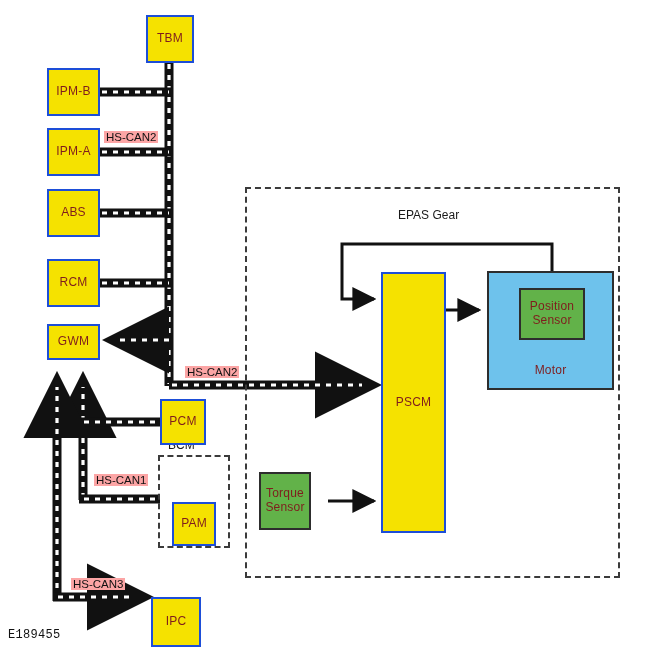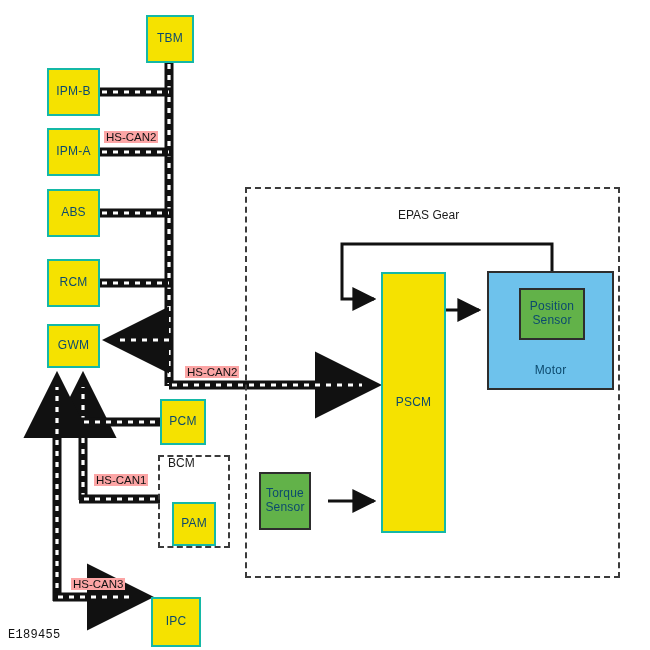--- a/index.html
+++ b/index.html
@@ -8,27 +8,27 @@
     background:#ffffff;
     font-family:"Liberation Sans", sans-serif;
     overflow:hidden;
   }
   #stage{position:relative;width:650px;height:650px;}
   svg#wires{position:absolute;left:0;top:0;width:650px;height:650px;}
 
   .node{
     position:absolute;
     box-sizing:border-box;
-    border:2px solid #14b8a6;
+    border:2px solid #1d4ed8;
     display:flex;
     align-items:center;
     justify-content:center;
     text-align:center;
     font-size:12px;
-    color:#0c4a6e;
+    color:#7f1d1d;
     line-height:1.15;
     letter-spacing:.2px;
   }
   .ecu{background:#f5e200;}
   .motor{background:#6ec2ec;border-color:#2d2d2d;align-items:flex-end;padding-bottom:10px;}
   .sensor{background:#62b249;border-color:#2d2d2d;}
 
   .group{
     position:absolute;
     box-sizing:border-box;
@@ -124,21 +124,21 @@
       <path d="M 446 310 L 479 310" marker-end="url(#arrowSolid)"></path>
 
       <path d="M 328 501 L 374 501" marker-end="url(#arrowSolid)"></path>
     </g>
   </svg>
 
   <div class="group" style="left:245px;top:187px;width:375px;height:391px;"></div>
   <div class="group-label" style="left:398px;top:208px;">EPAS Gear</div>
 
   <div class="group" style="left:158px;top:455px;width:72px;height:93px;"></div>
-  <div class="group-label" style="left:168px;top:456px;">BCM</div>
+  <div class="group-label" style="left:168px;top:438px;">BCM</div>
 
   <div class="node ecu" style="left:146px;top:15px;width:48px;height:48px;">
     <span>TBM</span>
   </div>
 
   <div class="node ecu" style="left:47px;top:68px;width:53px;height:48px;">
     <span>IPM-B</span>
   </div>
 
   <div class="node ecu" style="left:47px;top:128px;width:53px;height:48px;">
@@ -146,21 +146,21 @@
   </div>
 
   <div class="node ecu" style="left:47px;top:189px;width:53px;height:48px;">
     <span>ABS</span>
   </div>
 
   <div class="node ecu" style="left:47px;top:259px;width:53px;height:48px;">
     <span>RCM</span>
   </div>
 
-  <div class="node ecu" style="left:47px;top:324px;width:53px;height:44px;">
+  <div class="node ecu" style="left:47px;top:324px;width:53px;height:36px;">
     <span>GWM</span>
   </div>
 
   <div class="node ecu" style="left:160px;top:399px;width:46px;height:46px;">
     <span>PCM</span>
   </div>
 
   <div class="node ecu" style="left:172px;top:502px;width:44px;height:44px;">
     <span>PAM</span>
   </div>

